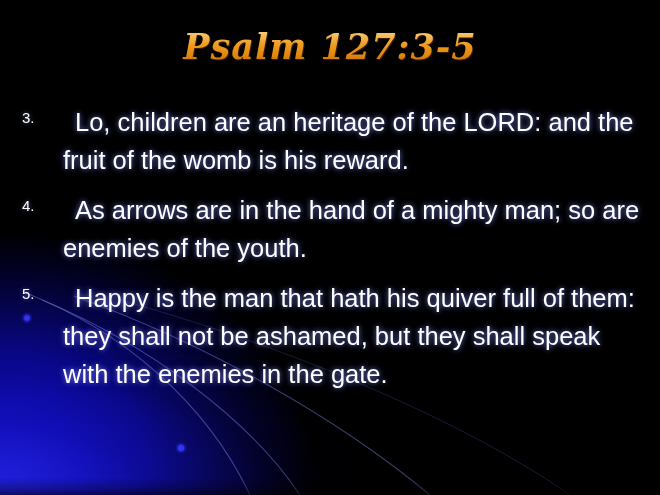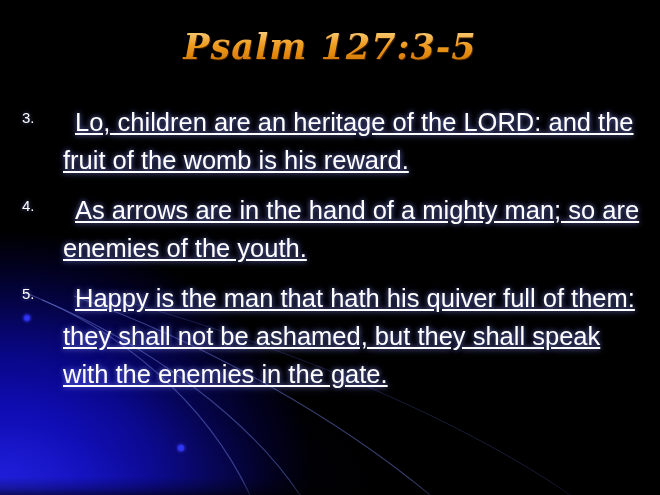--- a/index.html
+++ b/index.html
@@ -124,21 +124,20 @@
     left: 4px;
     top: 6px;
     font-size: 15px;
     line-height: 18px;
     color: #ffffff;
     text-shadow: 0 0 4px rgba(150,160,255,0.6);
   }
   .verse-text {
     display: block;
     text-indent: 12px;
-    text-decoration: underline;
   }
 </style>
 </head>
 <body>
 
 <div id="slide">
 
   <div id="bg-decor">
     <div class="glow-layer glow-main"></div>
     <div class="glow-layer glow-soft"></div>

